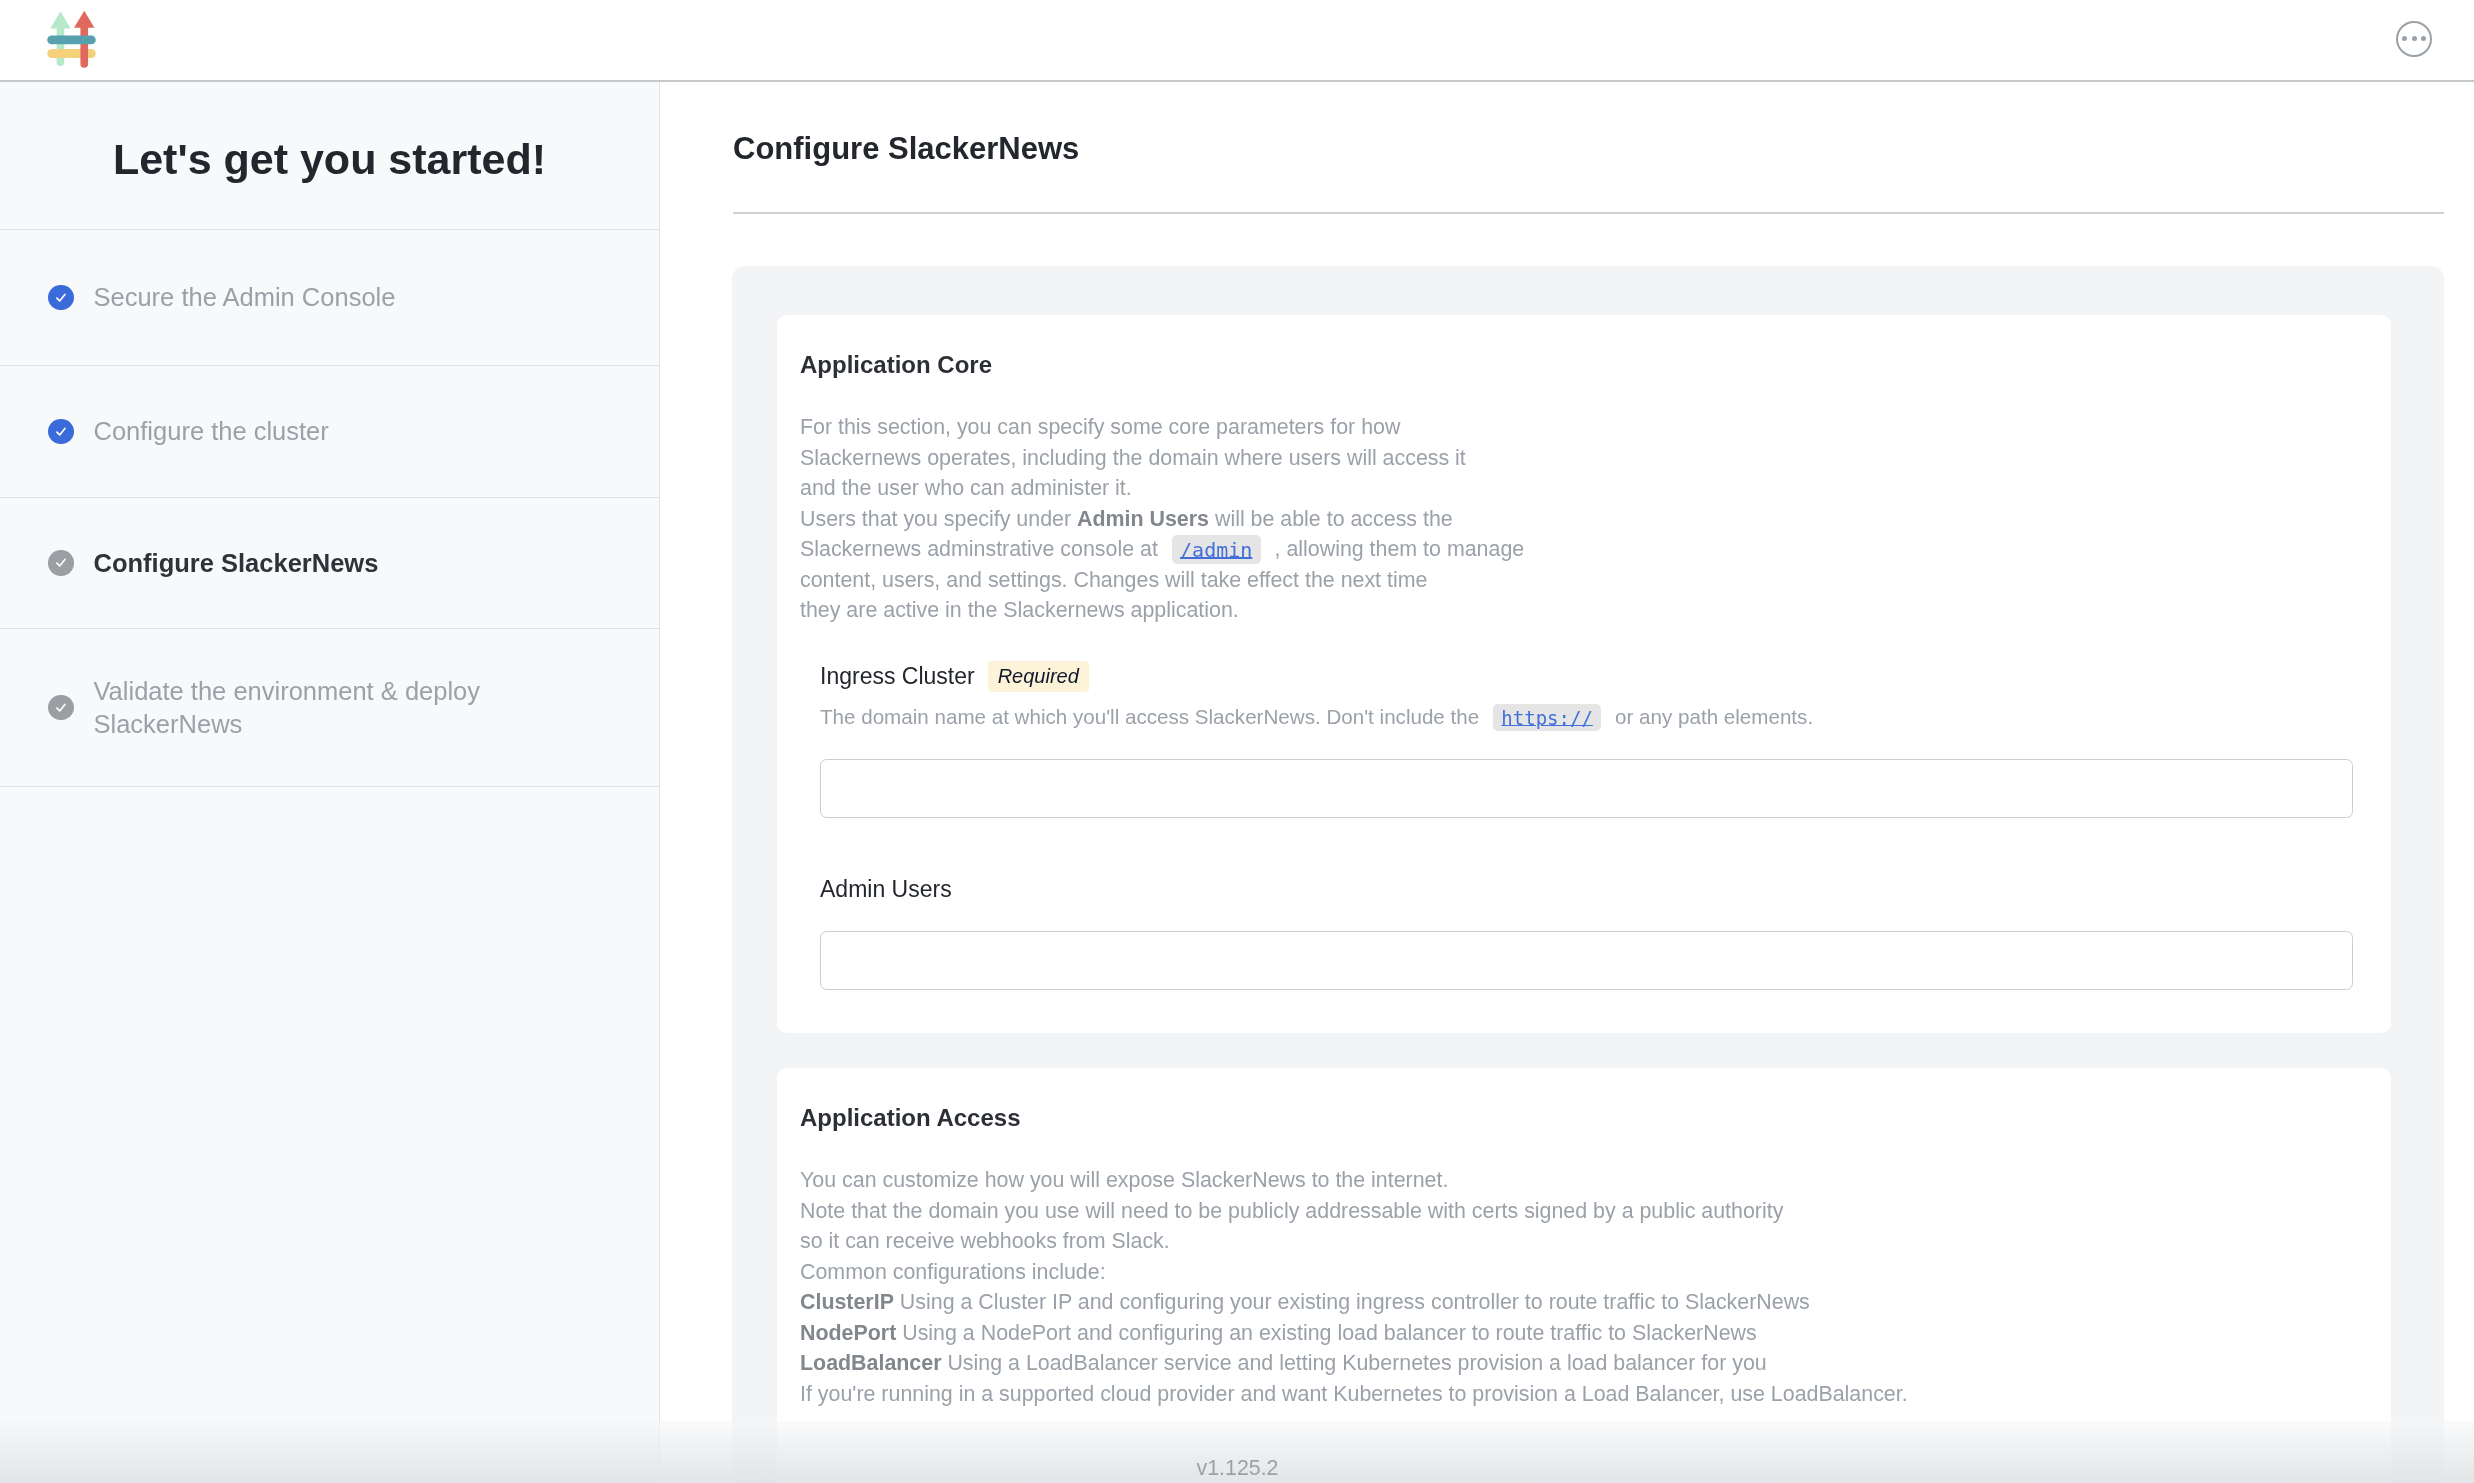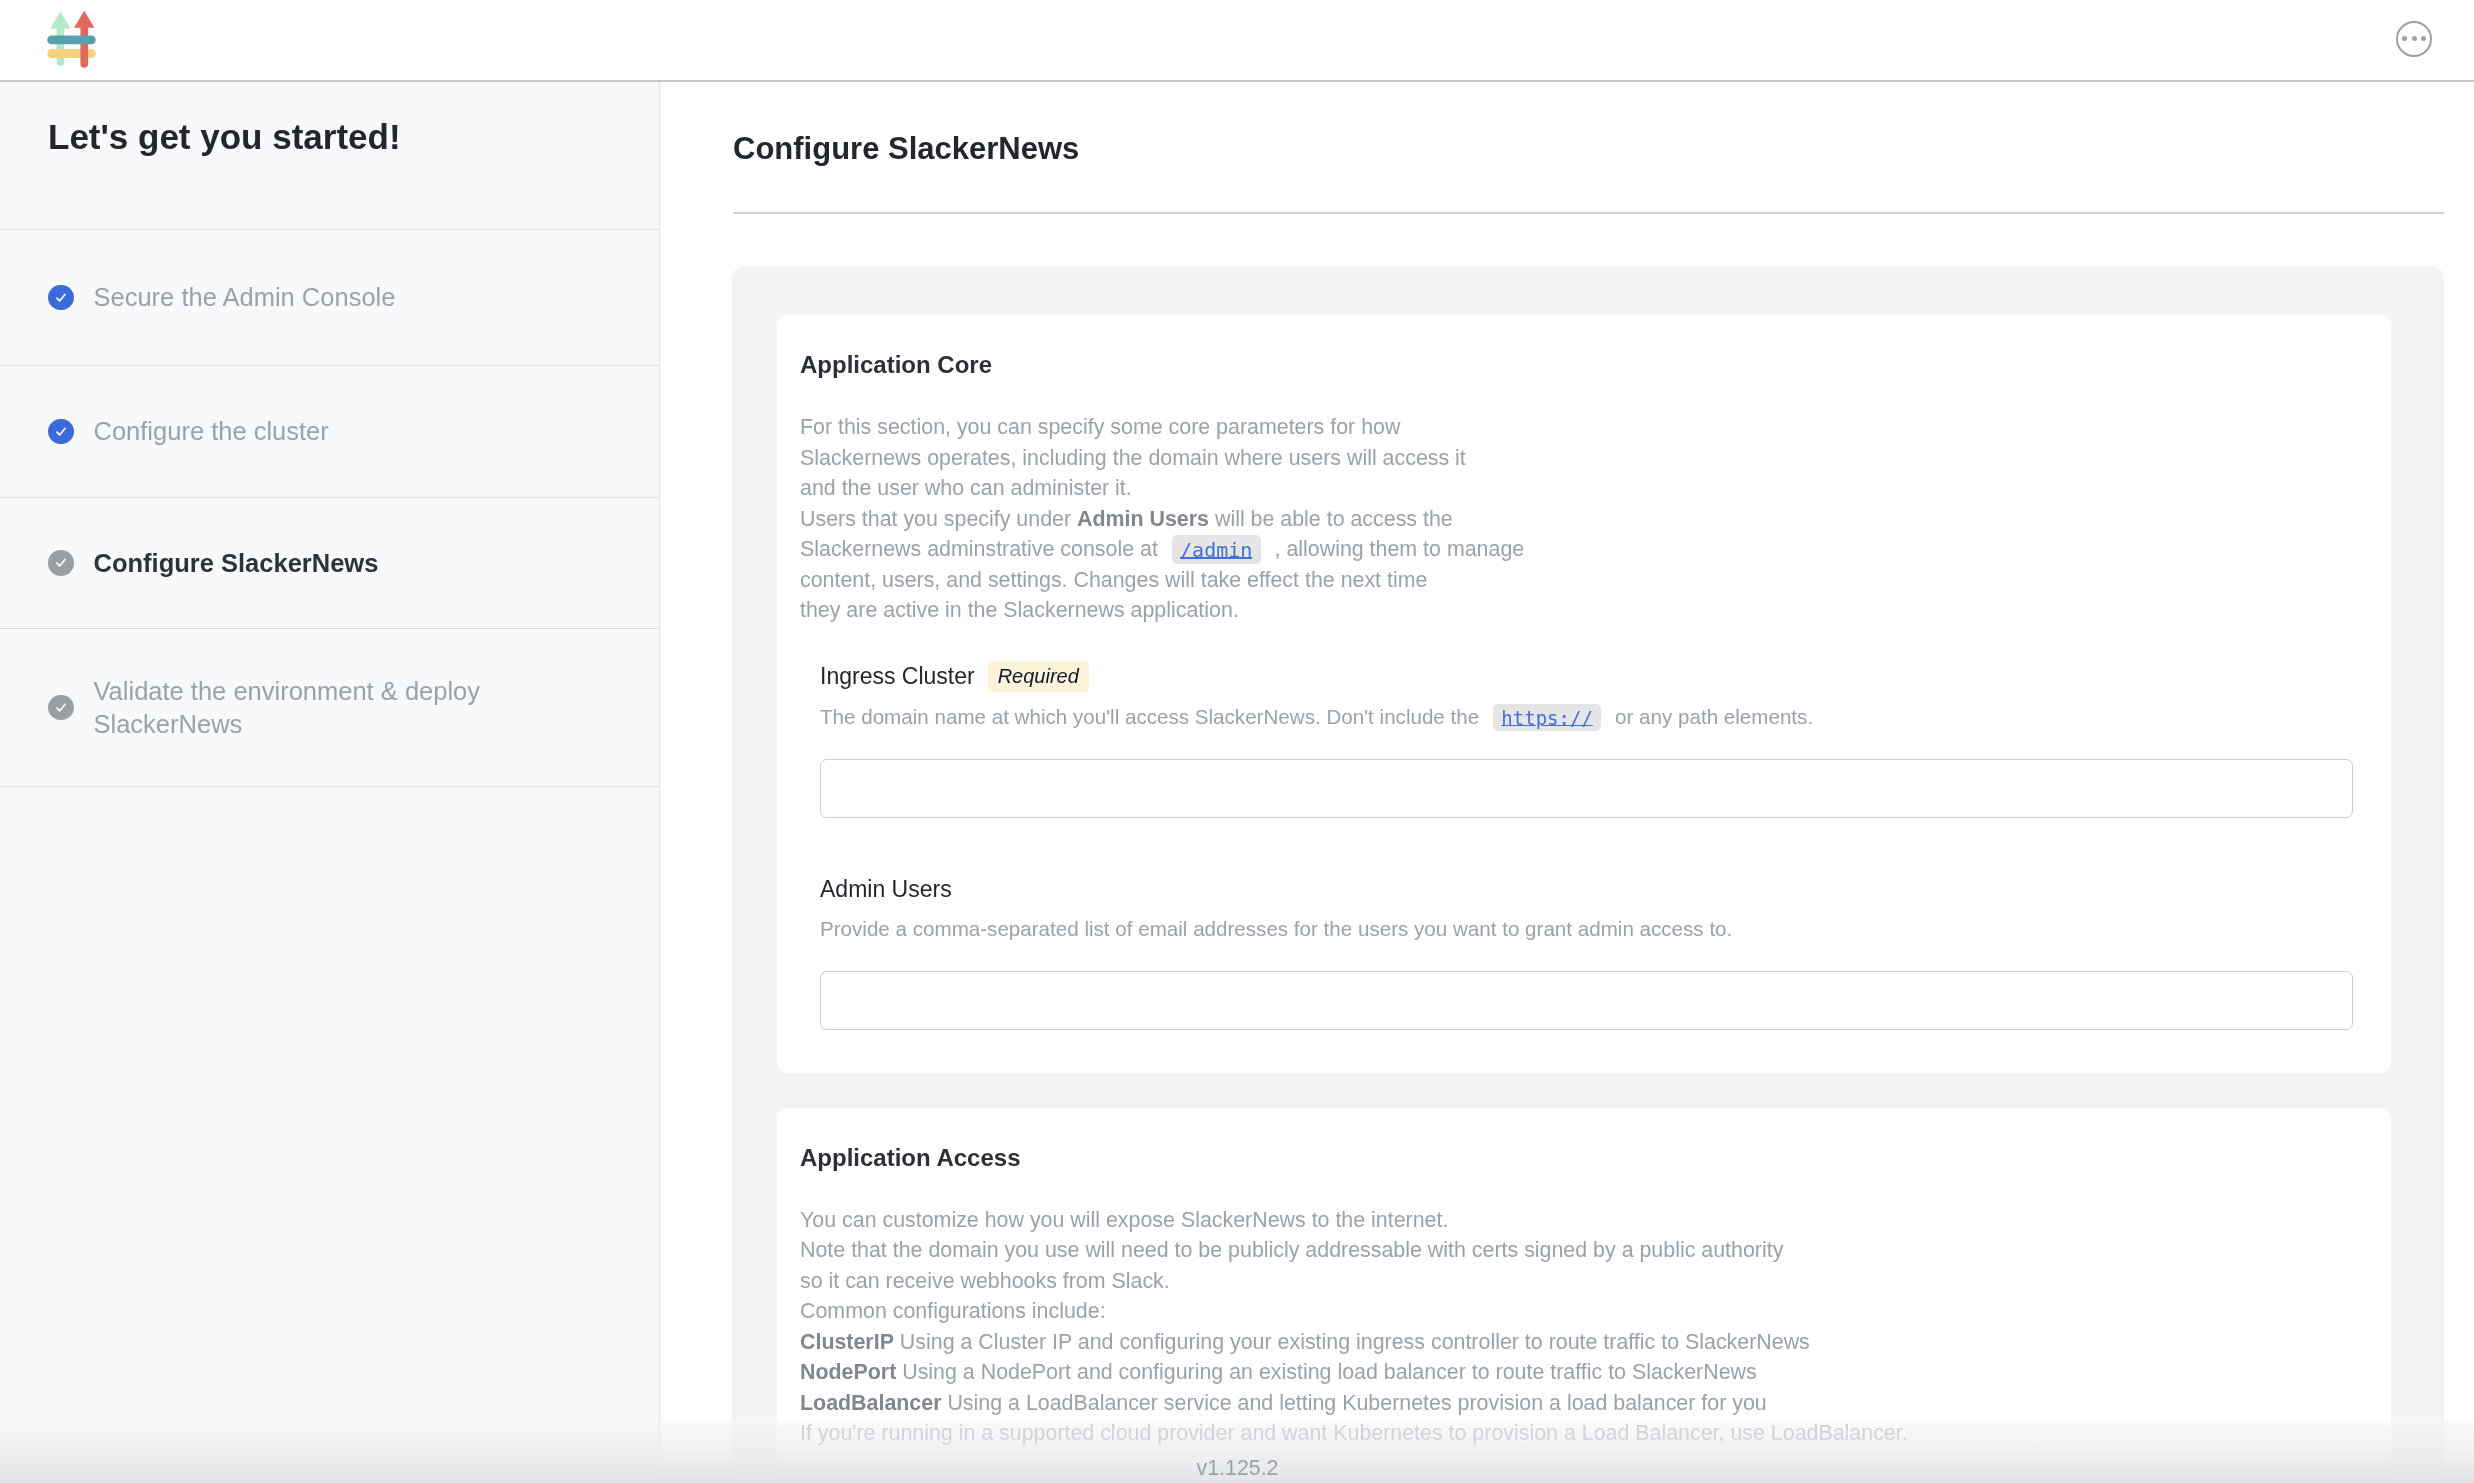--- a/index.html
+++ b/index.html
@@ -14,21 +14,21 @@
   .menu-btn { position:absolute; right:43px; top:20.6px; width:36px; height:36px;
               border:2.5px solid #9aa1a7; border-radius:50%; background:#fff;
               display:flex; align-items:center; justify-content:center; cursor:pointer; }
   .dots { display:flex; gap:4.1px; }
   .dots i { width:5px; height:5px; border-radius:50%; background:#9aa1a7; display:block; }
 
   
   .sidebar { position:absolute; top:82px; left:0; bottom:0; width:660px;
              background:#f8f9fa; border-right:1.6px solid #e2e5e8; z-index:5; }
   .sb-heading { min-height:148px; border-bottom:1.6px solid #dee2e6;
-                padding:35px 48px 0; font-size:35px; font-weight:700; color:#23272d; }
+                padding:53px 48px 0; font-size:43px; font-weight:700; color:#23272d;text-align:center; }
   .step { display:flex; align-items:center; gap:20px; padding:0 48px;
           border-bottom:1.6px solid #dee2e6; cursor:pointer; }
   .step-1 { min-height:136px;text-align:center; } .step-2 { min-height:132px; }
   .step-3 { min-height:131px; } .step-4 { min-height:158px; }
   .step-icon { width:25.5px; height:25.5px; border-radius:50%; flex-shrink:0;
                display:flex; align-items:center; justify-content:center; }
   .step-icon.complete { background:#3b6ada; }
   .step-icon.pending  { background:#9b9fa4; }
   .step-label { font-size:25.5px; line-height:33px; color:#9ba1a8; }
   .step.current .step-label { color:#2e333a; font-weight:700; }
@@ -149,21 +149,20 @@
           <span class="badge">Required</span>
         </div>
         <p class="field-help"><span>The domain name at which you'll access SlackerNews. Don't include the</span><span class="seg-code">https://</span><span>or any path elements.</span></p>
         <input class="field-input" type="text" value="" style="">
       </div>
 
       <div class="field">
         <div class="field-label-row">
           <span class="field-label">Admin Users</span>
         </div>
-        <p class="field-help">Provide a comma-separated list of email addresses for the users you want to grant admin access to.</p>
         <input class="field-input" type="text" value="" style="">
       </div>
     </section>
 
     <section class="card">
       <h2 class="card-title">Application Access</h2>
       <p class="card-desc"><span>You can customize how you will expose SlackerNews to the internet.</span><br><span>Note that the domain you use will need to be publicly addressable with certs signed by a public authority</span><br><span>so it can receive webhooks from Slack.</span><br><span>Common configurations include:</span><br><span class="seg-bold">ClusterIP</span><span> Using a Cluster IP and configuring your existing ingress controller to route traffic to SlackerNews</span><br><span class="seg-bold">NodePort</span><span> Using a NodePort and configuring an existing load balancer to route traffic to SlackerNews</span><br><span class="seg-bold">LoadBalancer</span><span> Using a LoadBalancer service and letting Kubernetes provision a load balancer for you</span><br><span>If you're running in a supported cloud provider and want Kubernetes to provision a Load Balancer, use LoadBalancer.</span></p>
     </section>
 
   </div>

